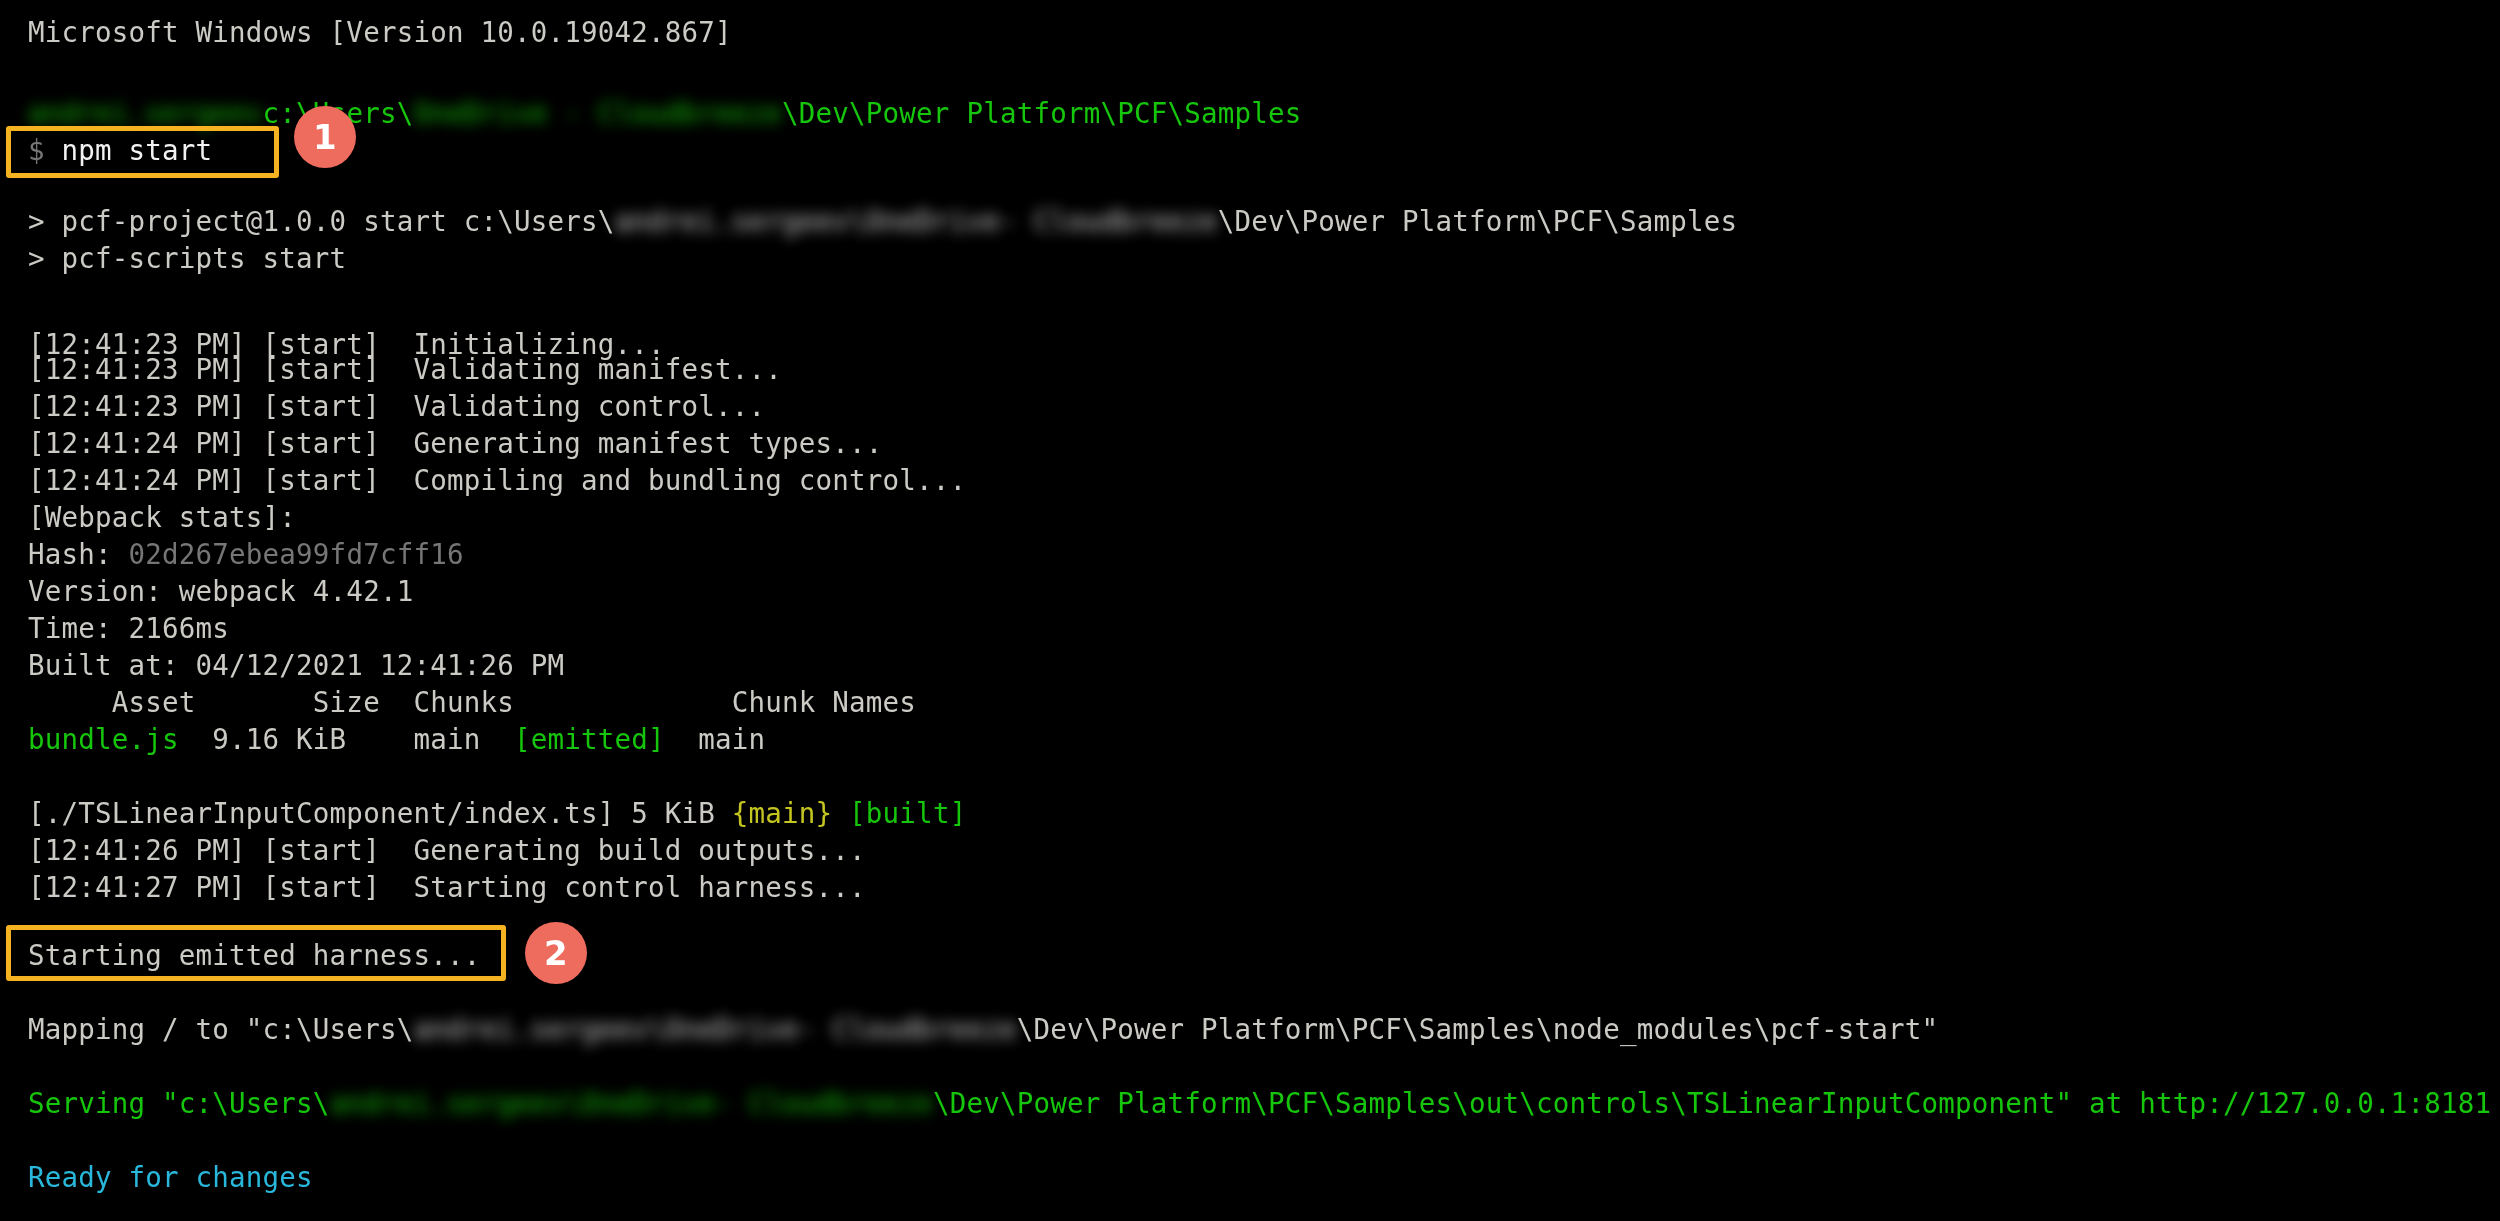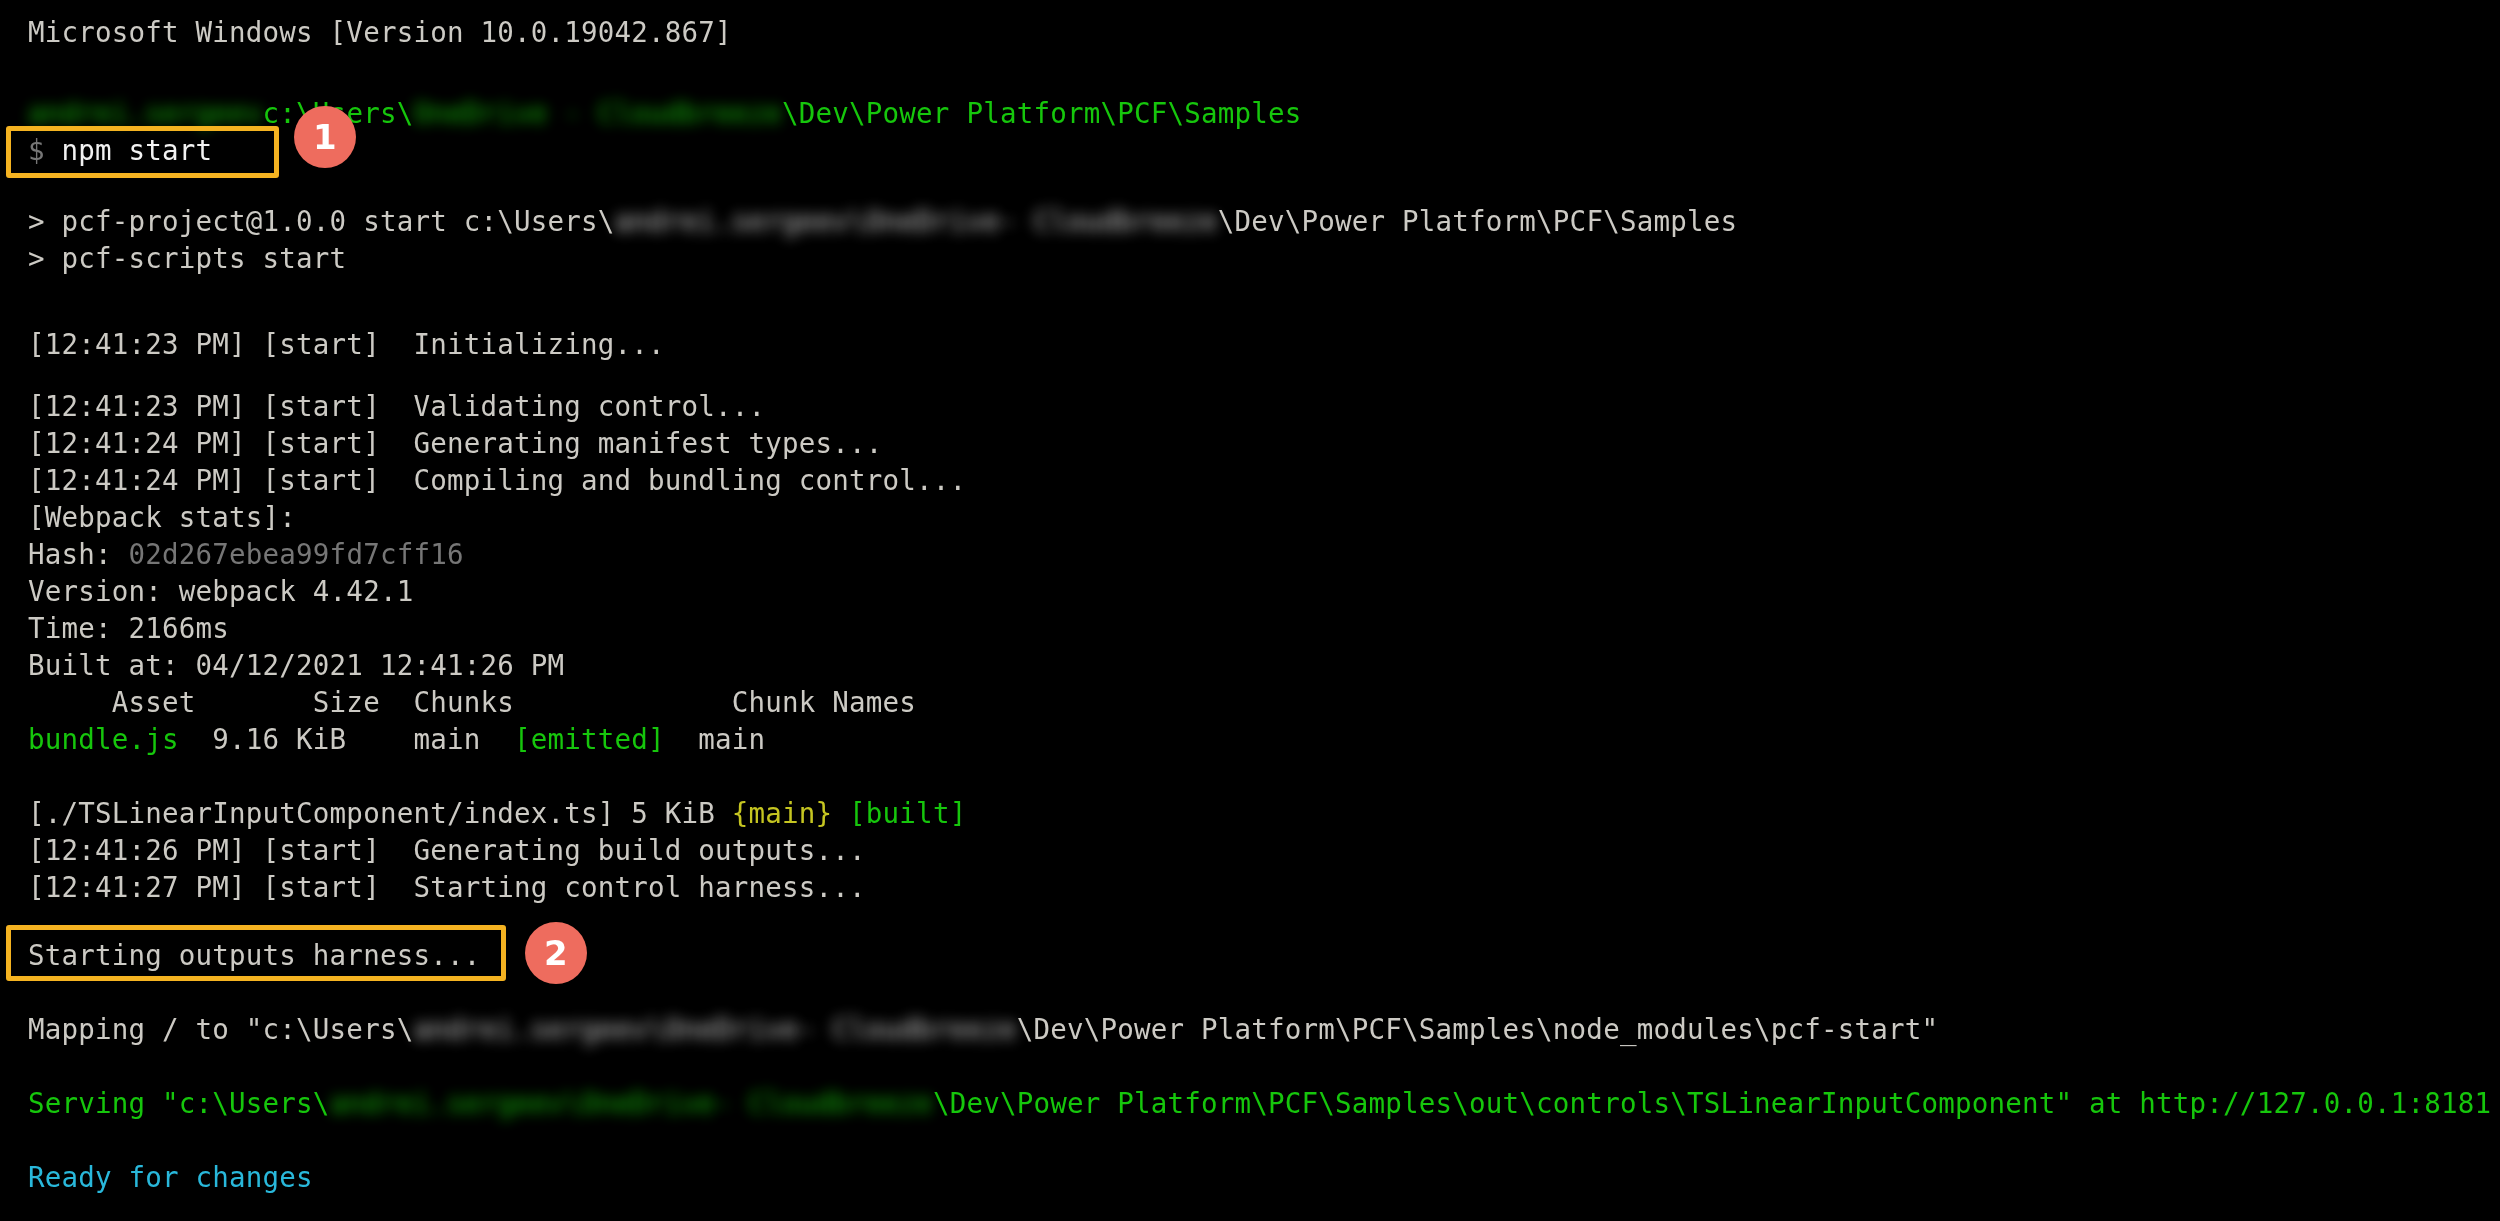--- a/index.html
+++ b/index.html
@@ -91,20 +91,21 @@
 
   <div class="line" style="top:95px;"><span class="blur green">andrei.sergeev</span><span class="c-lgreen">c:\Users\</span><span class="blur green">OneDrive - Cloudbreeze</span><span class="c-lgreen">\Dev\Power Platform\PCF\Samples</span></div>
 
   <div class="line" style="top:132px;"><span class="c-dim">$</span><span class="c-bright"> <span>npm start</span></span></div>
 
   <div class="line" style="top:203px;text-align:right;"><span class="c-white">&gt; pcf-project@1.0.0 start c:\Users\</span><span class="blur white">andrei.sergeev\OneDrive</span><span class="blur white">- Cloudbreeze</span><span class="c-white">\Dev\Power Platform\PCF\Samples</span></div>
 
   <div class="line c-white" style="top:240px;">&gt; pcf-scripts start</div>
 
   <div class="line c-white" style="top:326px;text-align:right;">[12:41:23 PM] [start]  Initializing...</div>
+  <div class="line c-white" style="top:351px;">[12:41:23 PM] [start]  Validating manifest...</div>
   <div class="line c-white" style="top:388px;">[12:41:23 PM] [start]  Validating control...</div>
   <div class="line c-white" style="top:425px;">[12:41:24 PM] [start]  Generating manifest types...</div>
   <div class="line c-white" style="top:462px;">[12:41:24 PM] [start]  Compiling and bundling control...</div>
 
   <div class="line c-white" style="top:499px;">[Webpack stats]:</div>
 
   <div class="line" style="top:536px;"><span class="c-white">Hash: </span><span class="c-dim">02d267ebea99fd7cff16</span></div>
 
   <div class="line c-white" style="top:573px;">Version: webpack 4.42.1</div>
   <div class="line c-white" style="top:610px;text-align:center;">Time: 2166ms</div>
@@ -113,21 +114,21 @@
   <div class="line c-white" style="top:684px;">     Asset       Size  Chunks             Chunk Names</div>
 
   <div class="line" style="top:721px;"><span class="c-lgreen">bundle.js</span><span class="c-white">  9.16 KiB    main  </span><span class="c-lgreen">[emitted]</span><span class="c-white">  main</span></div>
 
 
   <div class="line" style="top:795px;"><span class="c-white">[./TSLinearInputComponent/index.ts] 5 KiB </span><span class="c-yellow">{main}</span><span class="c-white"> </span><span class="c-lgreen">[built]</span></div>
 
   <div class="line c-white" style="top:832px;">[12:41:26 PM] [start]  Generating build outputs...</div>
   <div class="line c-white" style="top:869px;">[12:41:27 PM] [start]  Starting control harness...</div>
 
-  <div class="line c-white" style="top:937px;">Starting outputs harness...</div>
+  <div class="line c-white" style="top:937px;">Starting emitted harness...</div>
 
   <div class="line" style="top:1011px;"><span class="c-white">Mapping / to "c:\Users\</span><span class="blur white">andrei.sergeev\OneDrive</span><span class="blur white">- Cloudbreeze</span><span class="c-white">\Dev\Power Platform\PCF\Samples\node_modules\pcf-start"</span></div>
 
   <div class="line" style="top:1085px;"><span class="c-lgreen">Serving "c:\Users\</span><span class="blur green">andrei.sergeev\OneDrive</span><span class="blur green">- Cloudbreeze</span><span class="c-lgreen">\Dev\Power Platform\PCF\Samples\out\controls\TSLinearInputComponent" at http://127.0.0.1:8181</span></div>
 
   <div class="line c-cyanb" style="top:1159px;">Ready for changes</div>
 
   <div class="hl-box" style="left:6px; top:126px; width:273px; height:52px;"></div>
   <div class="badge" style="left:294px; top:106px;">1</div>
 

